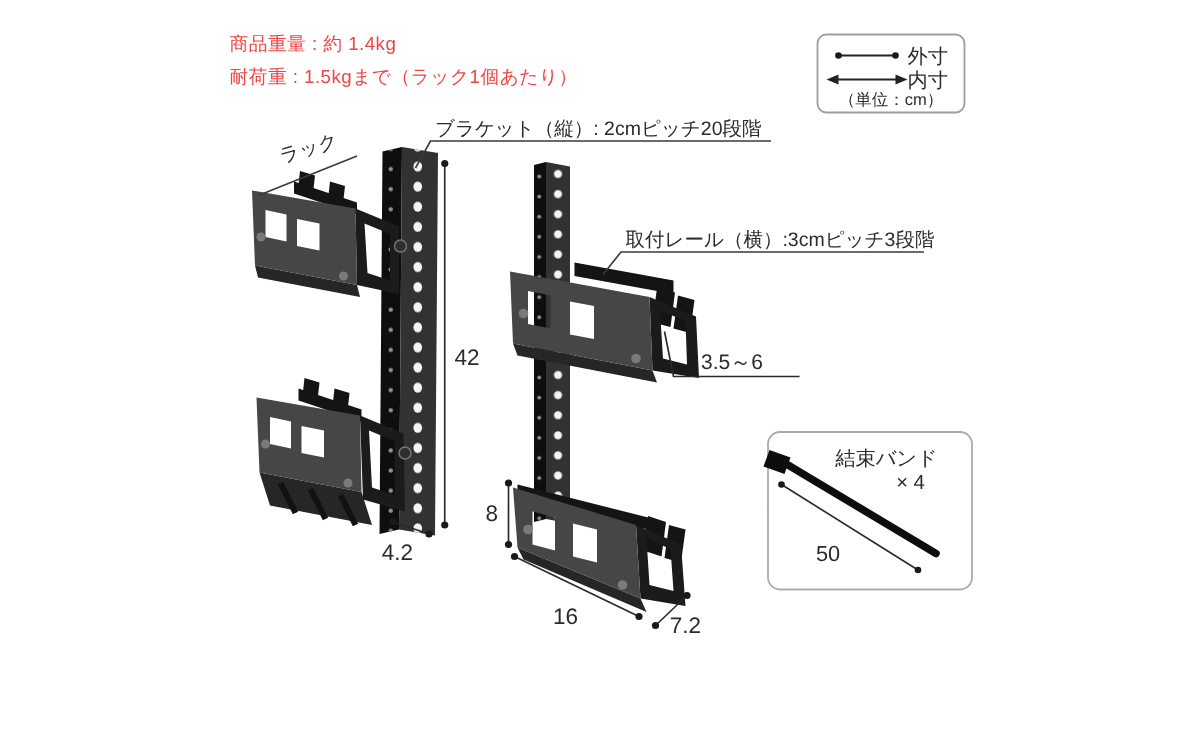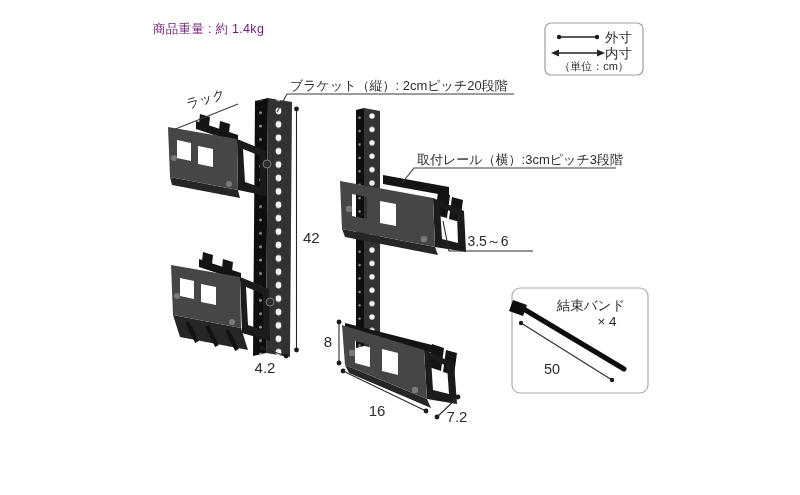--- a/index.html
+++ b/index.html
@@ -1,33 +1,34 @@
 <!DOCTYPE html>
 <html><head>
 <meta charset="utf-8">
 <style>
   html,body{margin:0;padding:0;background:#fff;}
   .canvas{position:relative;width:758px;height:495px;background:#ffffff;overflow:hidden;
-          font-family:"Liberation Sans",sans-serif;color:#701a75;}
+          font-family:"Liberation Sans",sans-serif;color:#ef4444;}
   .spec{position:absolute;left:153px;font-size:12.5px;letter-spacing:.3px;white-space:nowrap;}
   .spec1{top:21px;} .spec2{top:43px;}
   .note{position:absolute;top:444px;left:0;width:800px;text-align:center;font-size:13px;letter-spacing:.5px;}
   svg{position:absolute;top:0;left:0;font-family:"Liberation Sans",sans-serif;}
   svg text{fill:#2b2b2b;}
   .dimline{stroke:#2a2a2a;stroke-width:1.1;fill:none;}
   .leader{stroke:#3a3a3a;stroke-width:1.1;fill:none;}
   .dot{fill:#1a1a1a;}
   .dimtxt{font-size:15px;}
 </style>
 </head>
 <body>
 
 <div class="canvas">
 
   <div class="spec spec1">商品重量 : 約 1.4kg</div>
+  <div class="spec spec2">耐荷重 : 1.5kgまで（ラック1個あたり）</div>
 
   <svg width="800" height="495" viewBox="0 0 800 495">
     <defs>
       <pattern id="hL" patternUnits="userSpaceOnUse" x="266" y="104.3" width="26" height="13.4">
         <ellipse cx="12.5" cy="6.7" rx="2.9" ry="3.3" fill="#f4f4f4"></ellipse>
       </pattern>
       <pattern id="hLs" patternUnits="userSpaceOnUse" x="254" y="106" width="14" height="13.4">
         <circle cx="6.5" cy="6.7" r="1.5" fill="#8f8f8f"></circle>
       </pattern>
       <pattern id="hM" patternUnits="userSpaceOnUse" x="363" y="109.3" width="18" height="13.4">

